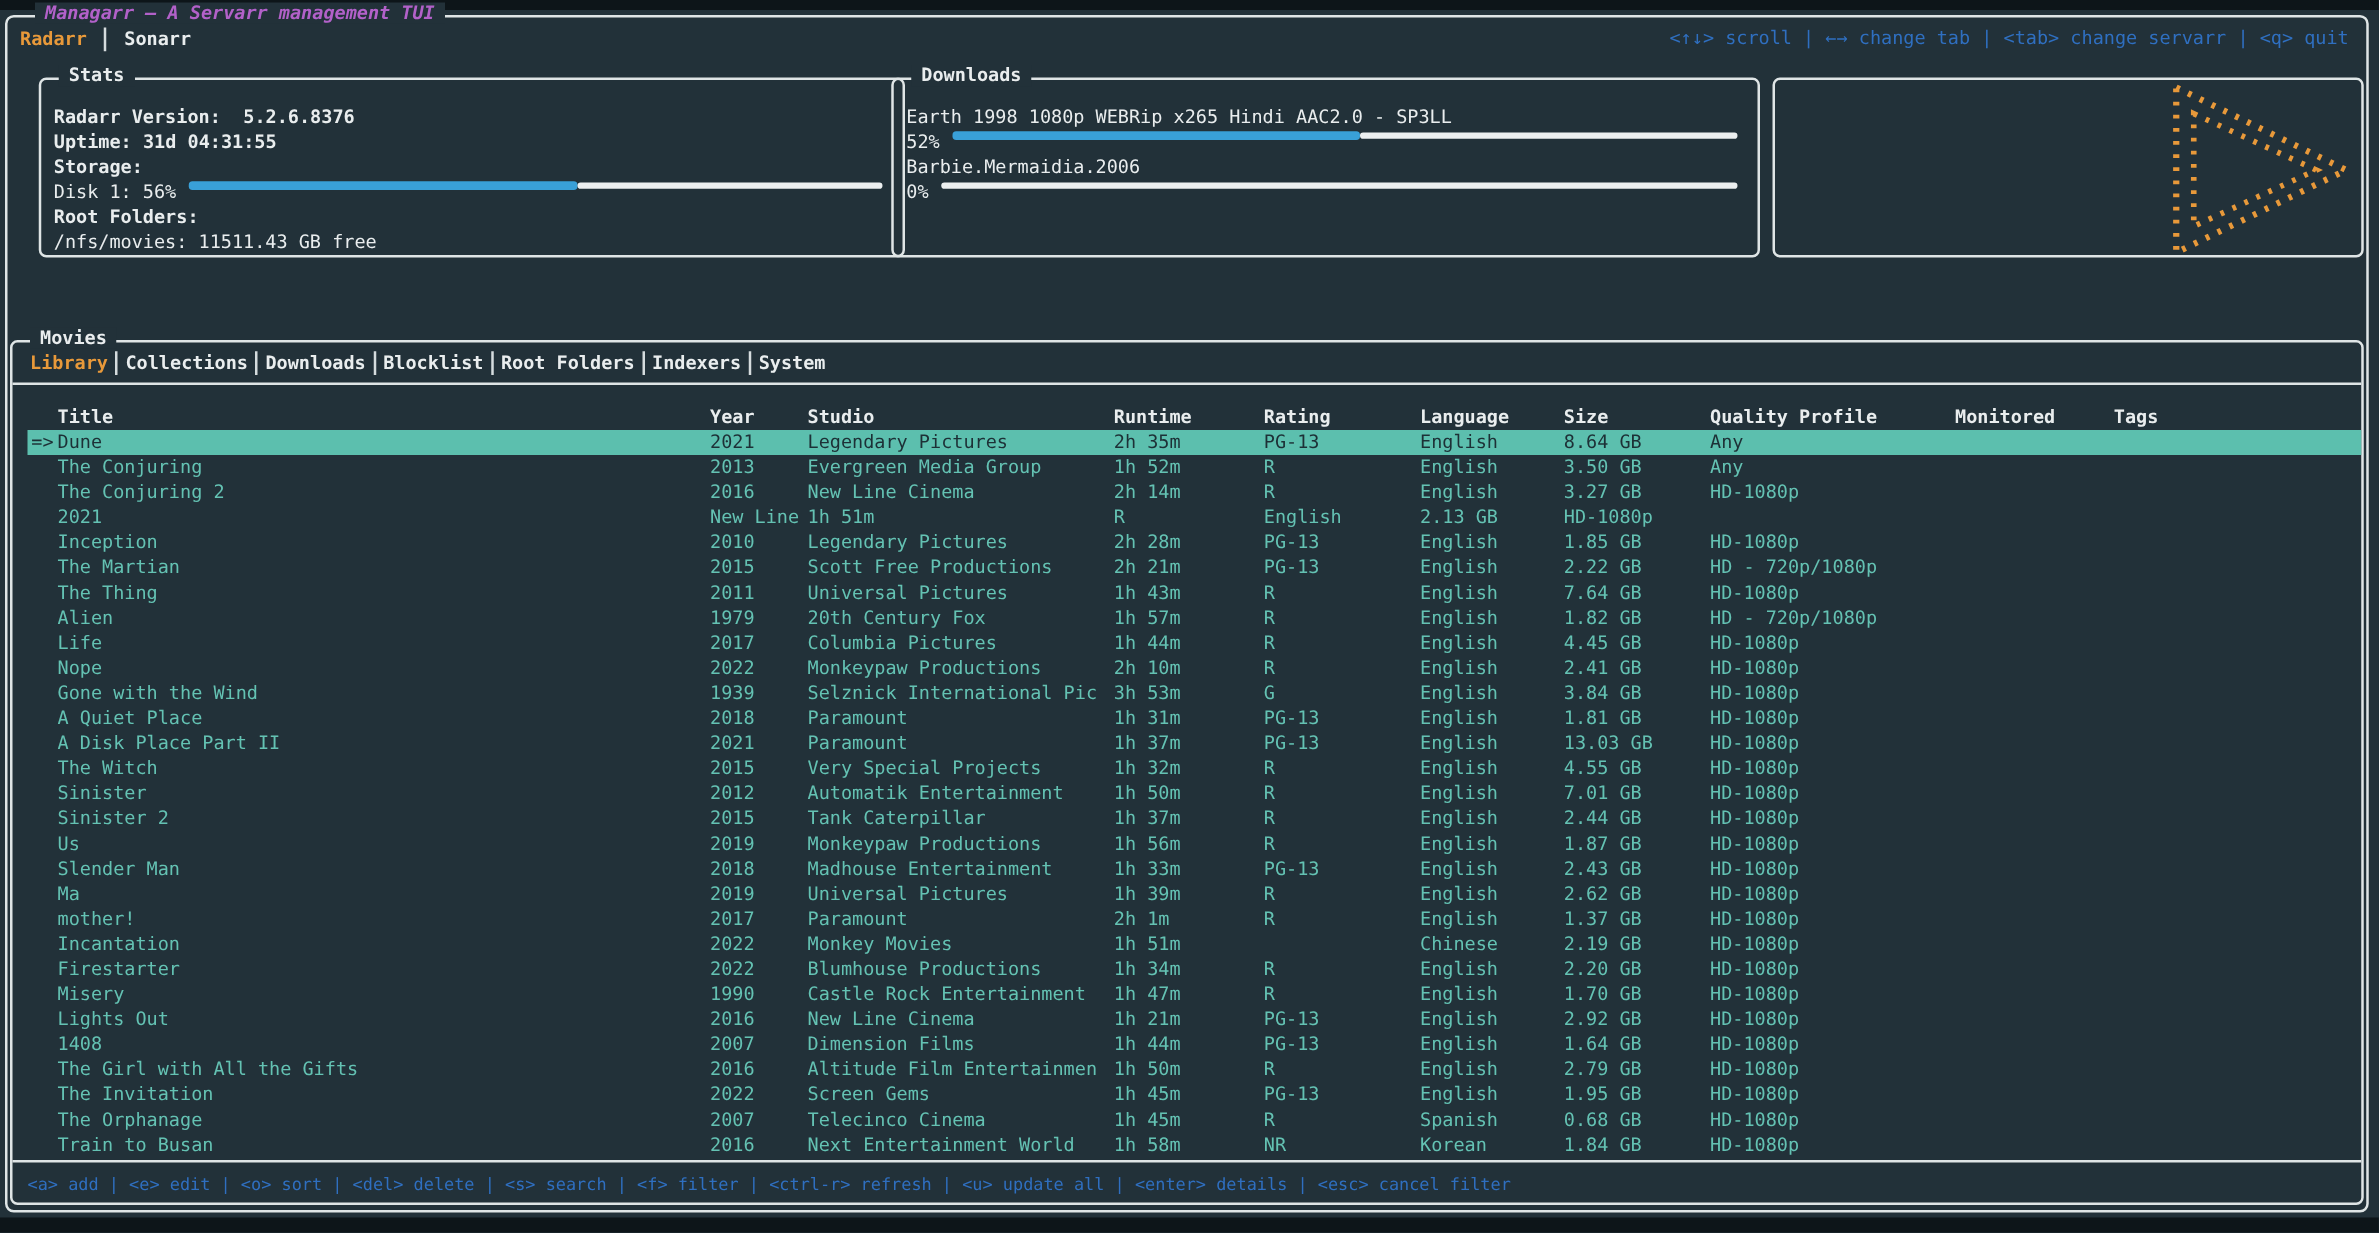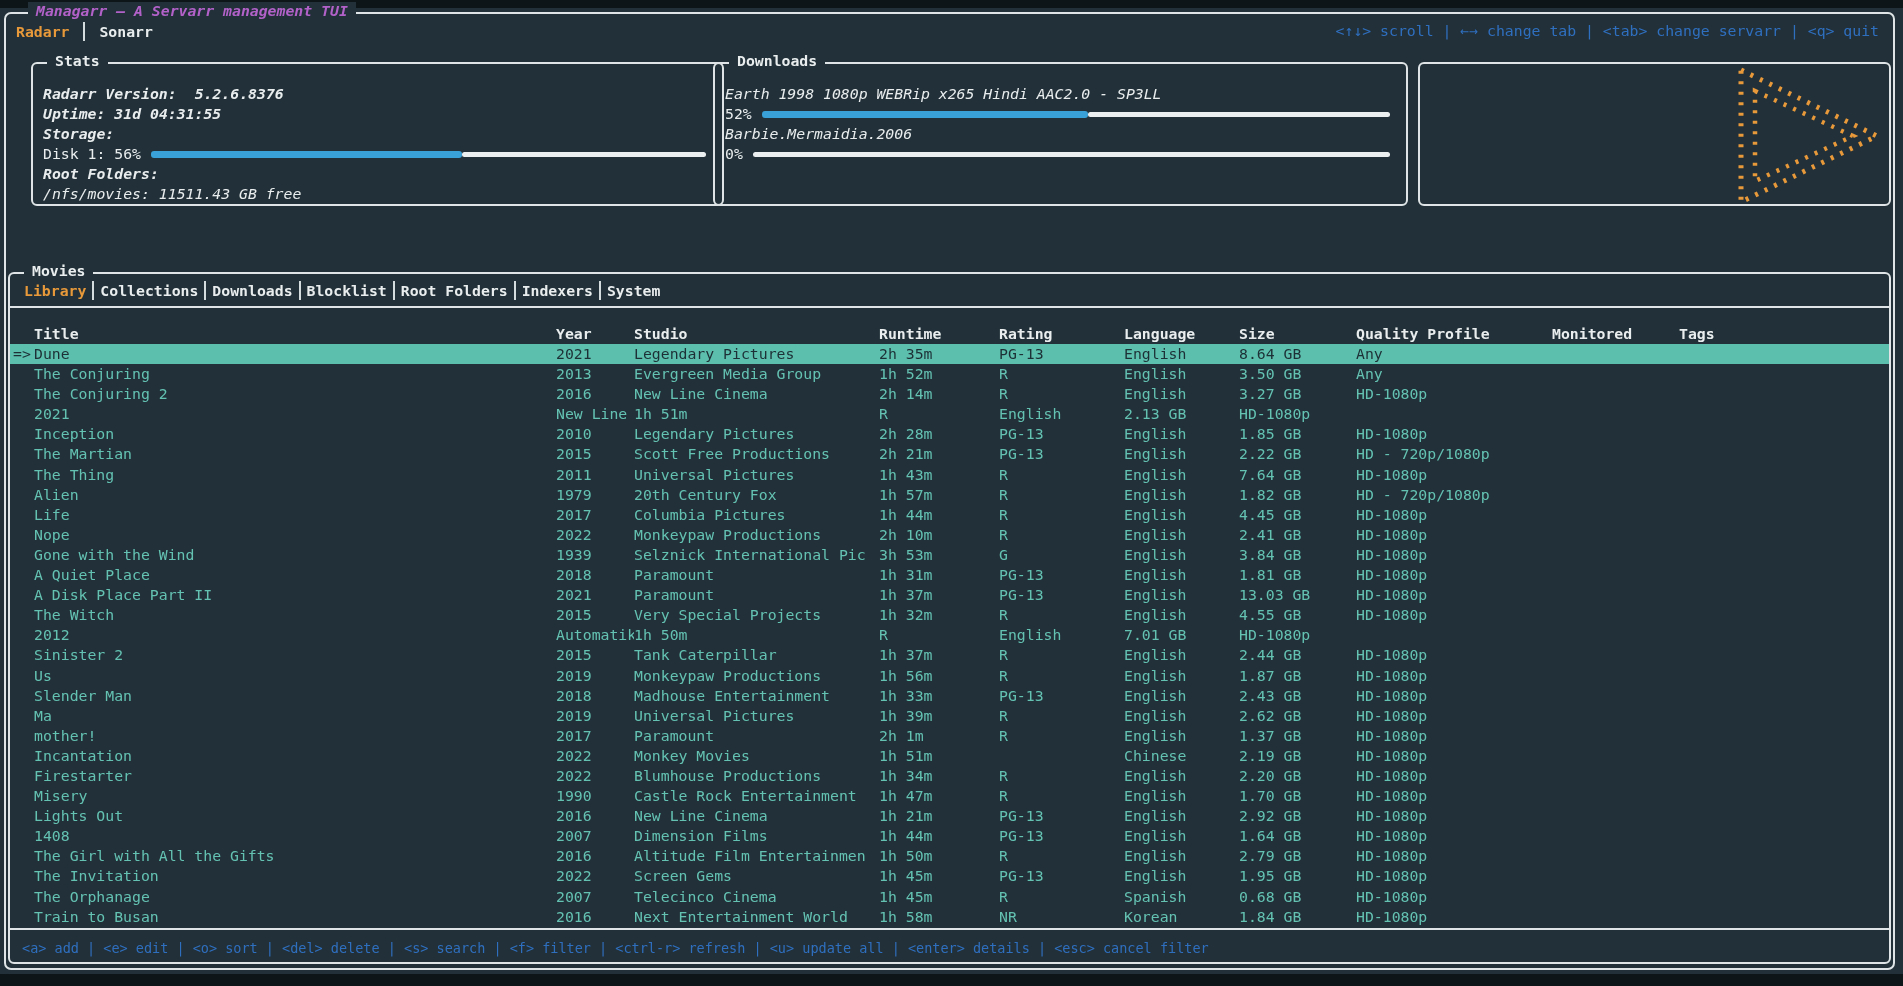--- a/index.html
+++ b/index.html
@@ -18,34 +18,34 @@
   .svtab{color:var(--white);cursor:default;}
   .svtab.sel{color:var(--orange);}
   .vsep{width:2px;height:19px;background:#d5dcde;}
   .top-keys{position:absolute;right:14px;top:8px;color:var(--blue);white-space:pre;}
   .panel{position:absolute;border:2px solid var(--border);border-radius:6px;background:transparent;}
   .panel-title{position:absolute;top:-12px;left:14px;background:var(--bg);padding:0 8px;font-weight:bold;color:var(--white);white-space:pre;}
   .panel-stats{left:2px;top:48px;width:693px;height:144px;margin-left:23px;}
   .panel-downloads{left:707px;top:48px;width:695px;height:144px;}
   .panel-logo{left:1412px;right:2px;top:48px;height:144px;}
   .panel-body{position:absolute;inset:0;padding:20px 14px 0 10px;overflow:hidden;}
-  .sline{height:20px;line-height:20px;display:flex;align-items:center;white-space:pre;font-style:italic;}
+  .sline{height:20px;line-height:20px;display:flex;align-items:center;white-space:pre;}
   .b{font-weight:bold;}
   .gap1{display:inline-block;width:9px;}
   .gap2{display:inline-block;width:18px;}
-  .pline{height:20px;line-height:20px;display:flex;align-items:center;white-space:pre;}
+  .pline{height:20px;line-height:20px;display:flex;white-space:pre;}
   .bar{flex:1;display:flex;align-items:center;margin-left:10px;margin-right:2px;height:8px;}
   .bar-fill{height:7px;background:var(--pbar);border-radius:3px;}
   .bar-rest{flex:1;height:5px;background:#eceff0;border-radius:3px;}
   .logo-svg{position:absolute;right:6px;top:0;}
   .panel-movies{left:2px;top:258px;right:2px;height:692px;}
   .tabs{position:absolute;left:0;right:0;top:0;height:34px;border-bottom:2px solid var(--border);display:flex;align-items:center;padding:16px 14px;gap:6px;font-weight:bold;}
   .mtab{color:var(--white);cursor:default;}
   .mtab.sel{color:var(--orange);}
-  .grid{display:grid;grid-template-columns:24px 522px 78px 245px 120px 125px 115px 117px 196px 127px 1fr;}
+  .grid{display:grid;grid-template-columns:24px 522px 78px 245px 120px 125px 115px 117px 196px 127px 1fr;margin-left:12px;}
   .thead{position:absolute;left:0;right:0;top:50px;height:20px;line-height:20px;font-weight:bold;color:var(--white);}
   .thead span{white-space:pre;overflow:hidden;}
   .tbody{position:absolute;left:0;right:0;top:70px;}
   .mrow{height:20.1px;line-height:20.1px;color:var(--teal);}
   .mrow span{white-space:pre;overflow:hidden;}
   .mrow.sel{background:var(--selbg);color:var(--seltext);}
   .c-marker{padding-left:3px;}
   .footer-sep{position:absolute;left:0;right:0;bottom:32px;border-top:2px solid var(--border);}
   .footer-keys{position:absolute;left:12px;bottom:6px;color:var(--blue);font-size:13.5px;white-space:pre;}
 </style>
@@ -346,20 +346,21 @@
     <span class="c-lang">English</span>
     <span class="c-size">4.55 GB</span>
     <span class="c-quality">HD-1080p</span>
     <span class="c-monitored">
       
     </span>
     <span class="c-tags"></span>
   </div>
         <div class="mrow grid">
     <span class="c-marker"></span>
+    <span class="c-title">Sinister</span>
     <span class="c-year">2012</span>
     <span class="c-studio">Automatik Entertainment</span>
     <span class="c-runtime">1h 50m</span>
     <span class="c-rating">R</span>
     <span class="c-lang">English</span>
     <span class="c-size">7.01 GB</span>
     <span class="c-quality">HD-1080p</span>
     <span class="c-monitored">
       
     </span>

